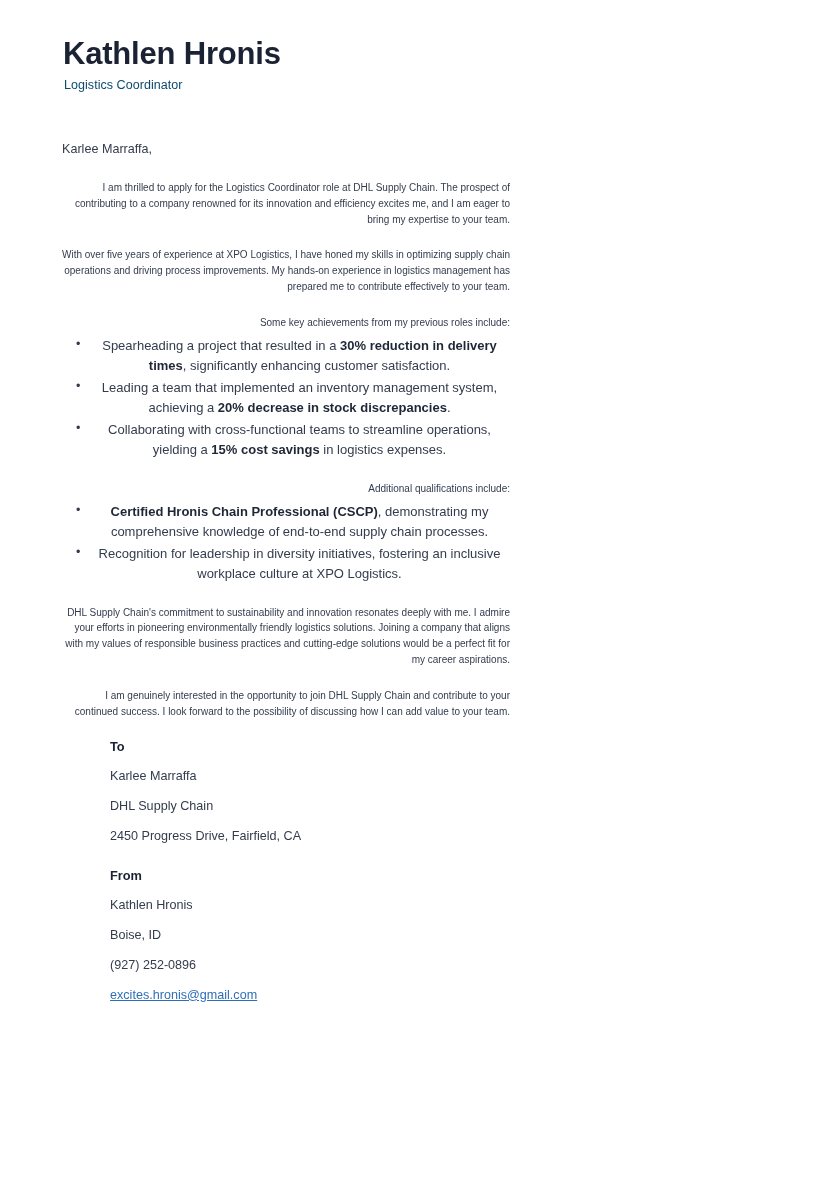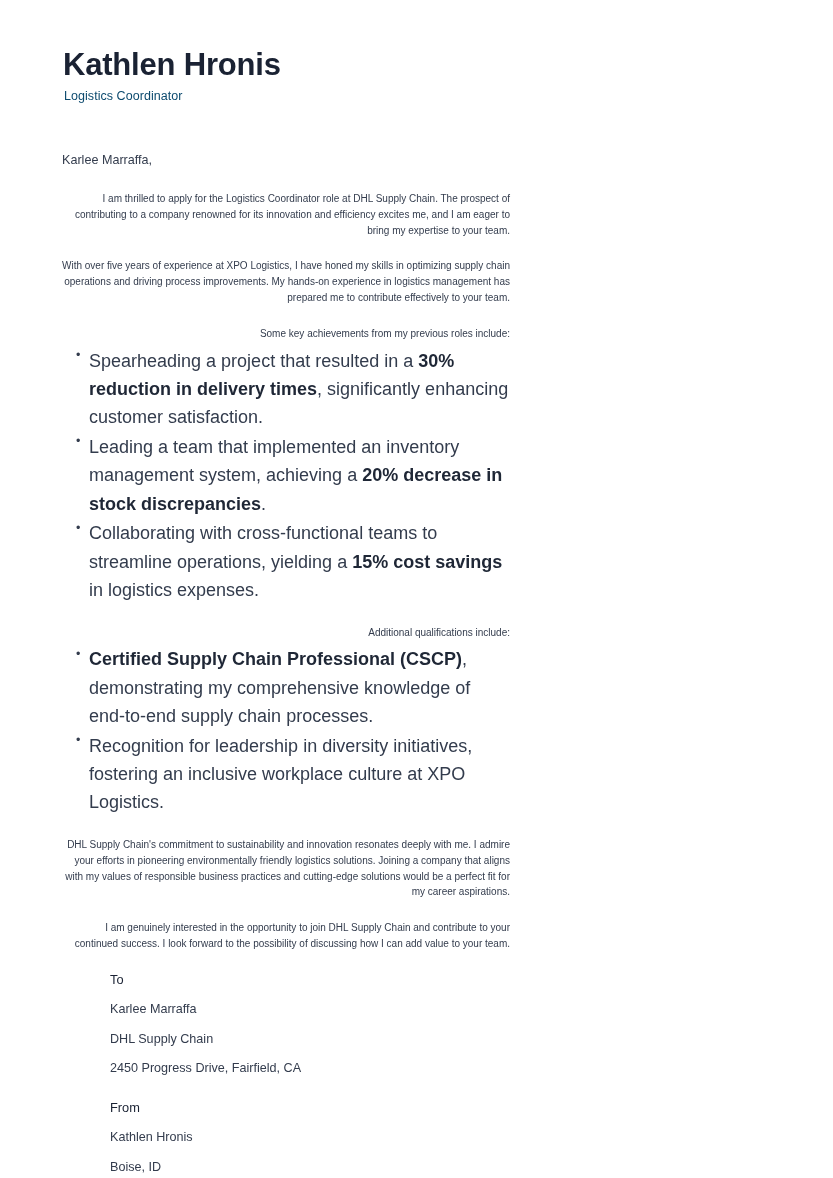--- a/index.html
+++ b/index.html
@@ -13,21 +13,21 @@
     font-family: "Liberation Sans", sans-serif;
     color: #333c4d;
     -webkit-font-smoothing: antialiased;
   }
   .page {
     position: relative;
     width: 833px;
     height: 1088px;
     background: #ffffff;
     box-sizing: border-box;
-    padding: 48px 62px 0 62px;
+    padding: 37px 62px 0 62px;
   }
   
   .header {
     margin: 0 0 0 1px;
   }
   .name {
     font-size: 31px;
     font-weight: bold;
     color: #1a2233;
     letter-spacing: -0.2px;
@@ -73,46 +73,47 @@
   }
   p.para.tight {
     margin-bottom: 5px;
   }
   ul.bullets {
     list-style: none;
     margin: 0 0 20px 0;
     padding: 0;
   }
   ul.bullets li {
-    font-size: 18px;
+    font-size: 13px;
     line-height: 1.58;
     position: relative;
     padding-left: 27px;
     margin: 0 0 1px 0;
+    text-align: center;
   }
   ul.bullets li::before {
     content: "\2022";
     position: absolute;
     left: 14px;
     top: -0.5px;
     color: #333c4d;
     font-size: 12.6px;
     line-height: 1.58;
   }
   b, strong {
     font-weight: bold;
     color: #1f2736;
   }
   
   .side-block {
     margin-bottom: 22px;
   }
   .side-heading {
     font-size: 12.8px;
-    font-weight: normal;
+    font-weight: bold;
     color: #1a2233;
     margin: 0 0 13px 0;
   }
   .side-line {
     font-size: 12.6px;
     line-height: 1.5;
     color: #333c4d;
     margin: 0 0 11px 0;
     white-space: nowrap;
   }
@@ -151,21 +152,21 @@
       <ul class="bullets">
         <li><span>Spearheading a project that resulted in a </span><b>30% reduction in delivery times</b><span>, significantly enhancing customer satisfaction.</span></li>
         <li><span>Leading a team that implemented an inventory management system, achieving a </span><b>20% decrease in stock discrepancies</b><span>.</span></li>
         <li><span>Collaborating with cross-functional teams to streamline operations, yielding a </span><b>15% cost savings</b><span> in logistics expenses.</span></li>
       </ul>
 
 
       <p class="para tight">Additional qualifications include:</p>
 
       <ul class="bullets">
-        <li><span></span><b>Certified Supply Chain Professional (CSCP)</b><span>, demonstrating my comprehensive knowledge of end-to-end supply chain processes.</span></li>
+        <li><span></span><b>Certified Hronis Chain Professional (CSCP)</b><span>, demonstrating my comprehensive knowledge of end-to-end supply chain processes.</span></li>
         <li><span>Recognition for leadership in diversity initiatives, fostering an inclusive workplace culture at XPO Logistics.</span><b></b><span></span></li>
       </ul>
 
       <p class="para">DHL Supply Chain's commitment to sustainability and innovation resonates deeply with me. I admire your efforts in pioneering environmentally friendly logistics solutions. Joining a company that aligns with my values of responsible business practices and cutting-edge solutions would be a perfect fit for my career aspirations.</p>
 
       <p class="para">I am genuinely interested in the opportunity to join DHL Supply Chain and contribute to your continued success. I look forward to the possibility of discussing how I can add value to your team.</p>
 
     </div>
 
     <div class="col-right">

